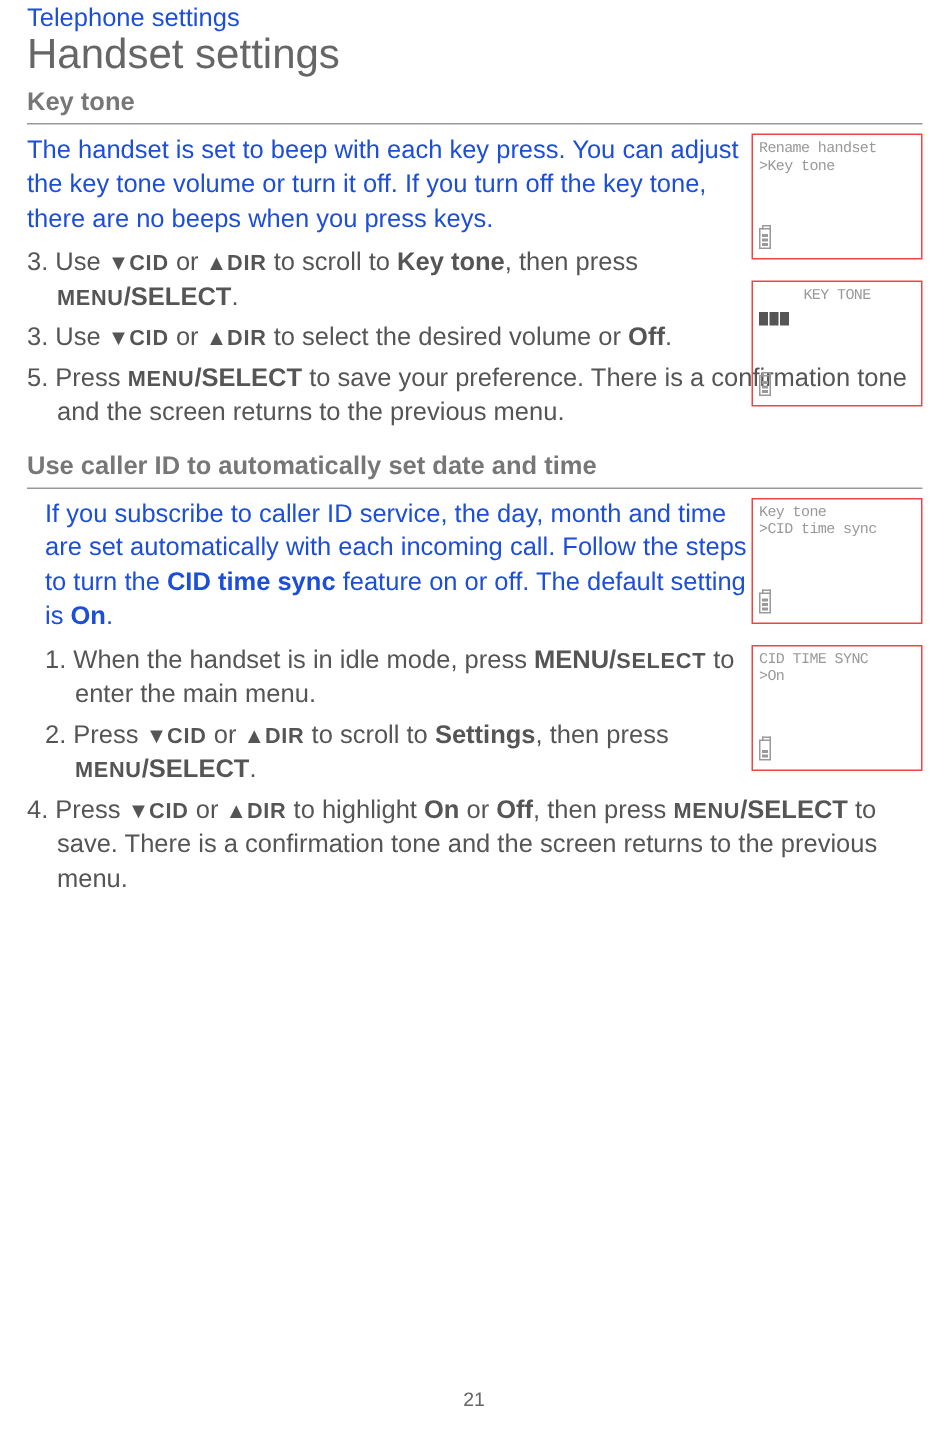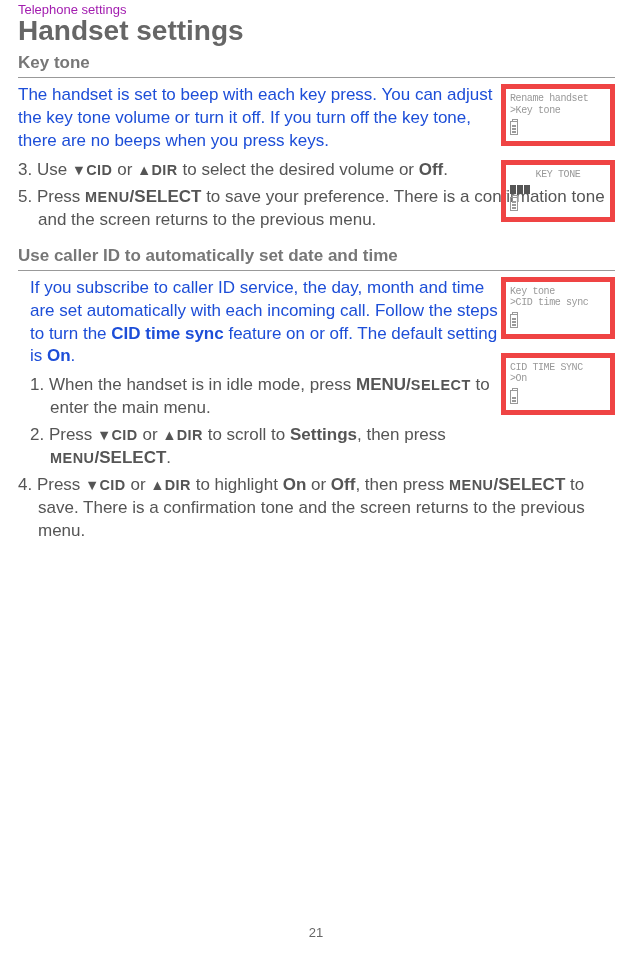--- a/index.html
+++ b/index.html
@@ -6,27 +6,27 @@
   body {
     width: 633px;
     height: 954px;
     background: #fff;
     font-family: Arial, Helvetica, sans-serif;
     color: #444;
     padding: 0 18px;
     position: relative;
   }
   .breadcrumb {
-    font-size: 13px;
-    color: #a21caf;
+    font-size: 17px;
+    color: #1d4ed8;
     padding-top: 2px;
   }
   h1.page-title {
     font-size: 28px;
-    font-weight: 700;
+    font-weight: 400;
     color: #666;
     margin-top: -2px;
     margin-bottom: 6px;
   }
   h2.section-title {
     font-size: 17px;
     font-weight: 700;
     color: #777;
     border-bottom: 1px solid #999;
     padding-bottom: 4px;
@@ -60,22 +60,22 @@
   .tri { font-size: 0.85em; }
   .narrow1 { width: 490px; }
   .narrow2 { width: 480px; margin-left: 12px; }
   .screens {
     position: absolute;
     right: 0;
     top: 0;
   }
   .lcd {
     width: 114px;
-    height: 62px;
-    border: 5px solid #ef4444;
+    height: 84px;
+    border: 1px solid #ef4444;
     margin-bottom: 14px;
     padding: 4px 4px;
     font-family: 'Courier New', monospace;
     font-size: 10px;
     letter-spacing: -0.4px;
     color: #999;
     position: relative;
     line-height: 1.15;
   }
   .lcd .l1, .lcd .l2 { white-space: nowrap; overflow: hidden; display:block; }
@@ -157,20 +157,23 @@
           </div>
         </div>
     </div>
   </div>
 
   <div class="body-text narrow1">
     <p>The handset is set to beep with each key press. You can adjust the key tone volume or turn it off. If you turn off the key tone, there are no beeps when you press keys.</p>
   </div>
 
   <ol class="steps">
+    <li class="narrow1">
+      <span>3. Use </span><span class="tri">▼</span><span class="sc">CID</span><span> or </span><span class="tri">▲</span><span class="sc">DIR</span><span> to scroll to </span><span class="kw">Key tone</span><span>, then press </span><span class="sc">MENU</span><span class="b">/SELECT</span><span>.</span>
+    </li>
     <li>
       <span>3. Use </span><span class="tri">▼</span><span class="sc">CID</span><span> or </span><span class="tri">▲</span><span class="sc">DIR</span><span> to select the desired volume or </span><span class="kw">Off</span><span>.</span>
     </li>
     <li>
       <span>5. Press </span><span class="sc">MENU</span><span class="b">/SELECT</span><span> to save your preference. There is a confirmation tone and the screen returns to the previous menu.</span>
     </li>
   </ol>
 </div>
 
 <h2 class="section-title">Use caller ID to automatically set date and time</h2>

